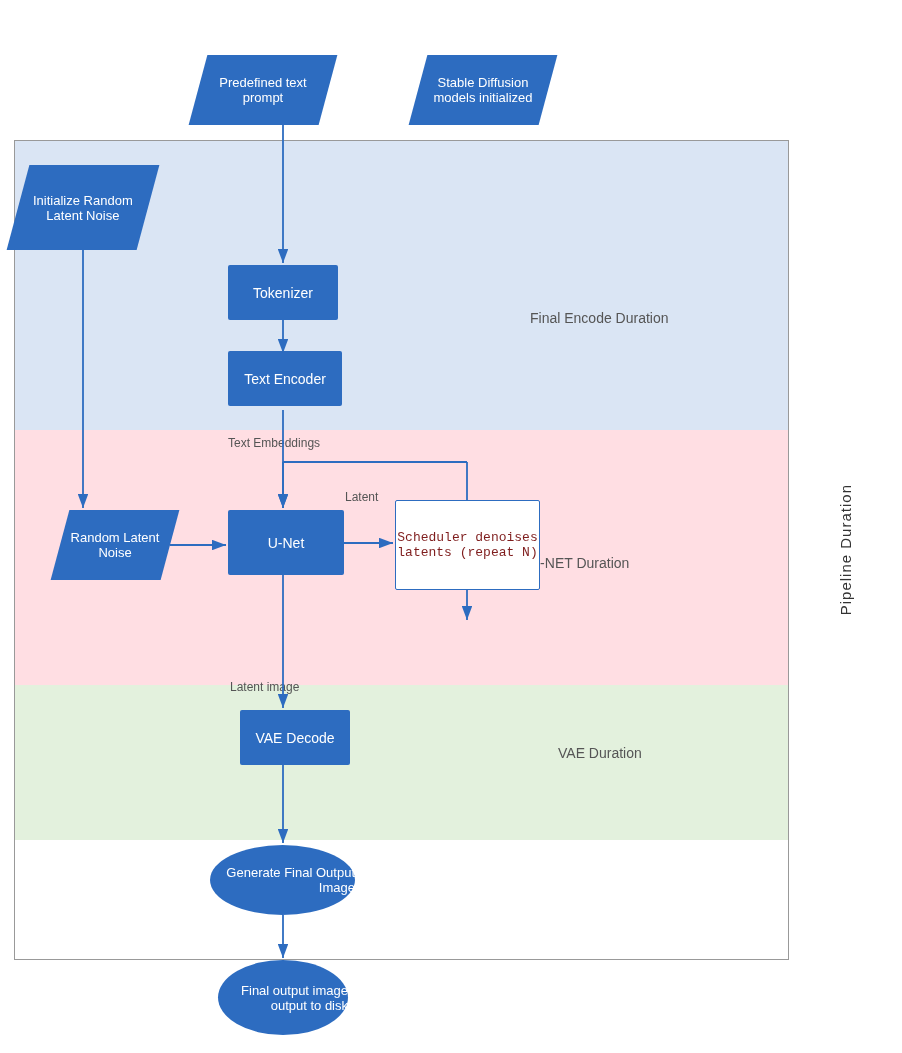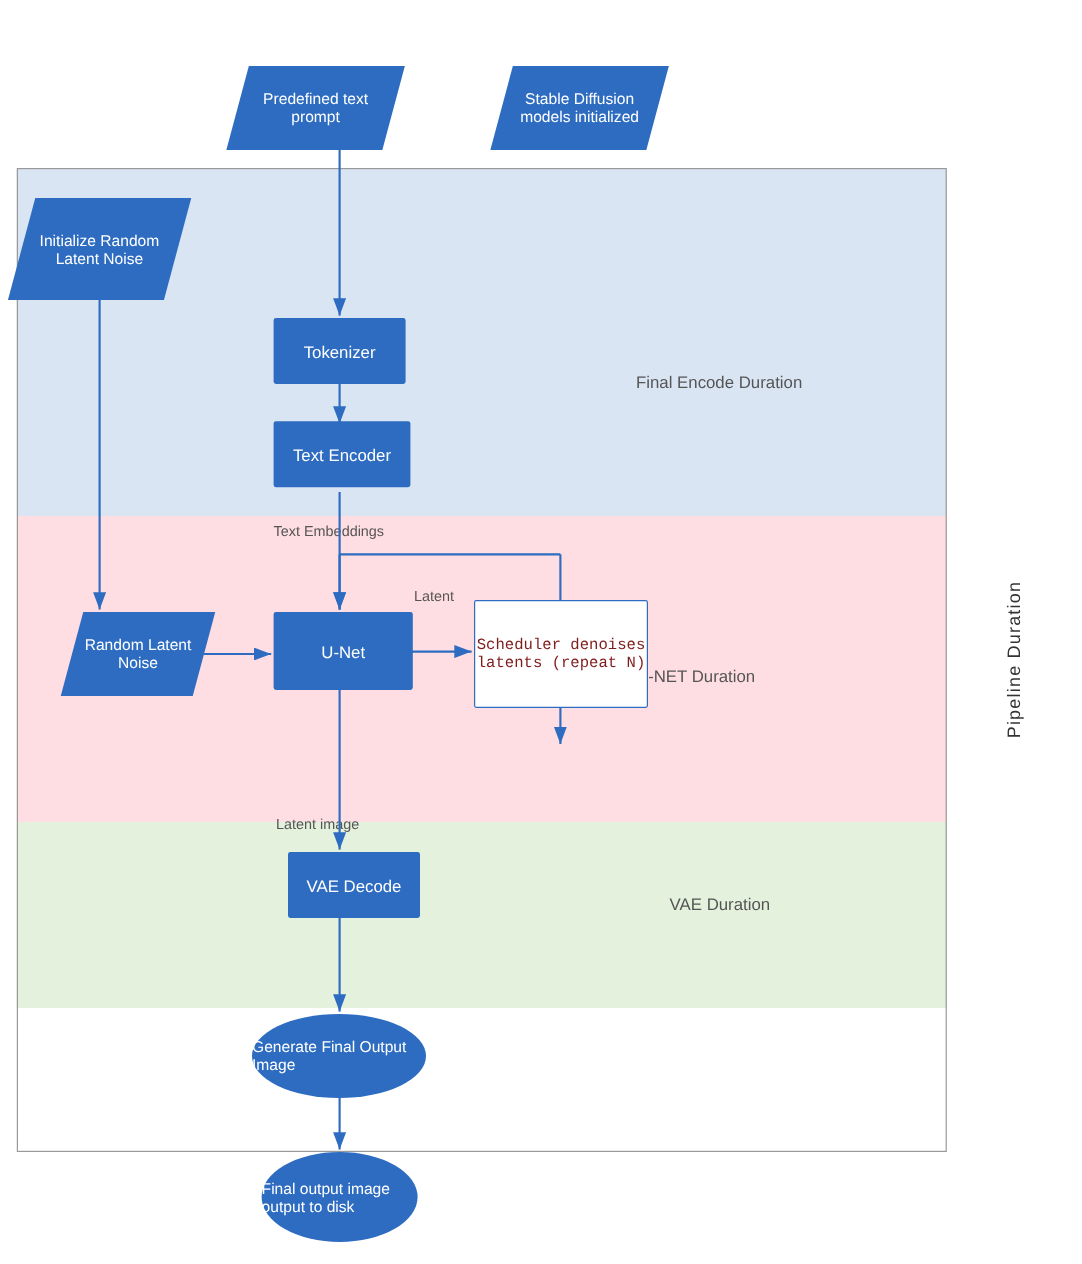--- a/index.html
+++ b/index.html
@@ -113,21 +113,21 @@
       display: block;
     }
 
     .box-ellipse {
       position: absolute;
       background: #2d6cc0;
       color: white;
       display: flex;
       align-items: center;
       justify-content: center;
-      text-align: left;
+      text-align: right;
       font-size: 13px;
       font-weight: 500;
       border-radius: 50%;
     }
 
     .box-outline-rect {
       position: absolute;
       background: white;
       color: #7f1d1d;
       border: 1.5px solid #2d6cc0;

